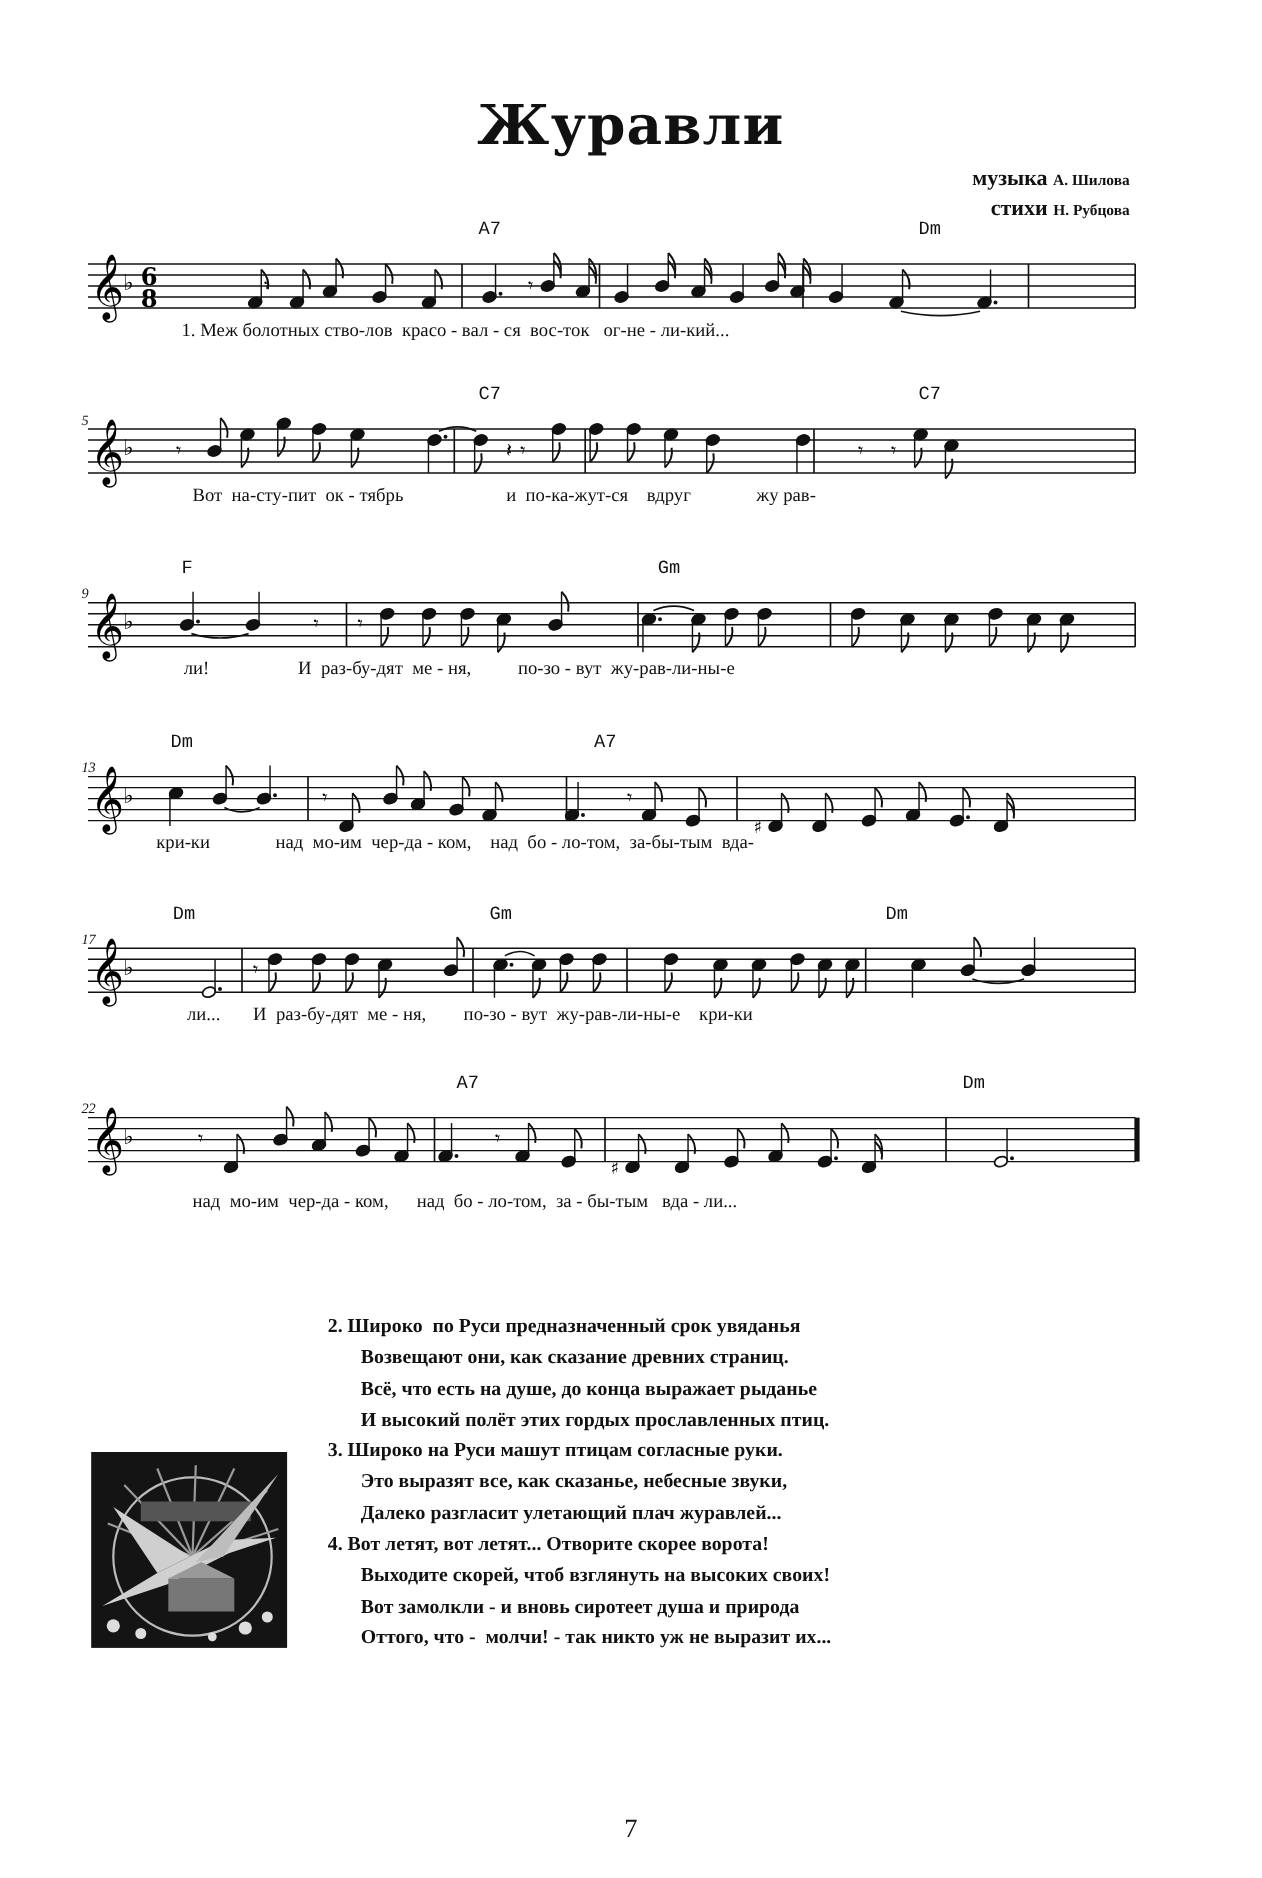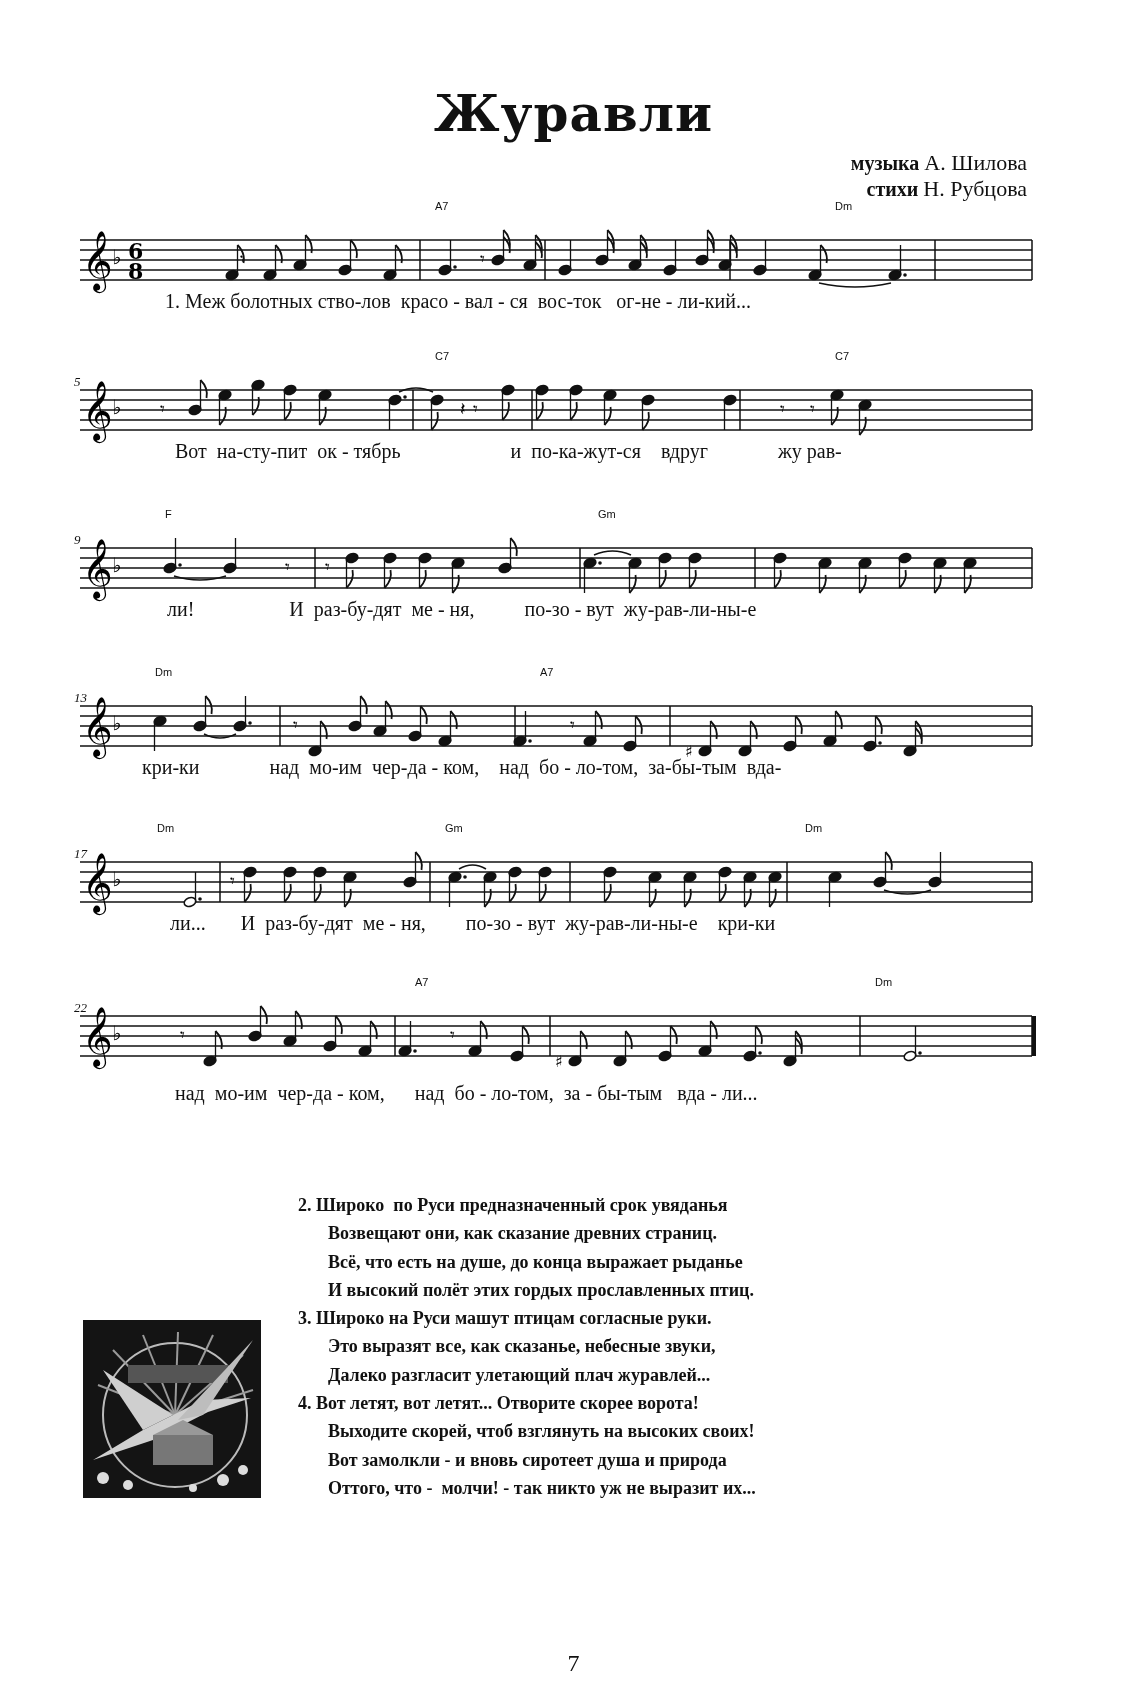--- a/index.html
+++ b/index.html
@@ -1,25 +1,25 @@
 <!DOCTYPE html>
 <html><head>
 <meta charset="utf-8">
 <style>
   html,body{margin:0;padding:0;background:#fff;}
   body{width:1147px;height:1707px;position:relative;overflow:hidden;font-family:"Liberation Serif","DejaVu Serif",serif;color:#111;}
   .abs{position:absolute;}
   .title{left:0;width:1147px;top:84px;text-align:center;font-size:50px;font-weight:bold;font-family:"DejaVu Serif","Liberation Serif",serif;letter-spacing:1px;}
   .credits{right:120px;top:150px;text-align:right;font-weight:bold;font-size:20px;line-height:25px;font-family:"Liberation Serif",serif;}
-  .credits span.name{font-weight:normal;font-size:22px;}
+  .credits span.name{font-weight:bold;font-size:14px;}
   .system{position:absolute;left:80px;width:955px;}
   .system svg{position:absolute;left:0;top:0;overflow:visible;}
-  .chord{position:absolute;font-size:11px;font-family:Liberation Sans, sans-serif;}
+  .chord{position:absolute;font-size:17px;font-family:Liberation Mono, monospace;}
   .mnum{position:absolute;font-size:13px;font-style:italic;}
-  .lyrics{position:absolute;font-size:20px;white-space:pre;font-family:"Liberation Serif",serif;}
+  .lyrics{position:absolute;font-size:17px;white-space:pre;font-family:"Liberation Serif",serif;}
   .verses{left:298px;top:1191px;font-weight:bold;font-size:18px;line-height:28.3px;font-family:"Liberation Serif",serif;}
   .verse-line{white-space:pre;}
   .verse-line.indent{padding-left:30px;}
   .illustration{left:83px;top:1320px;width:178px;height:178px;background:#111;overflow:hidden;}
   .pagenum{left:0;width:1147px;top:1650px;text-align:center;font-size:24px;}
 </style>
 </head>
 <body>
 
 <div class="abs title">Журавли</div>

